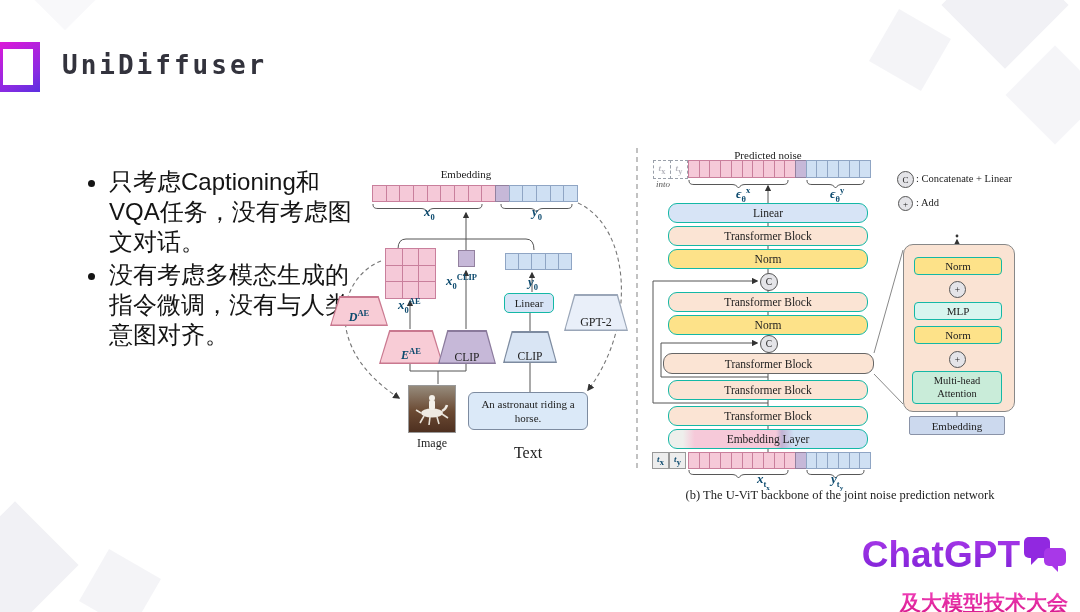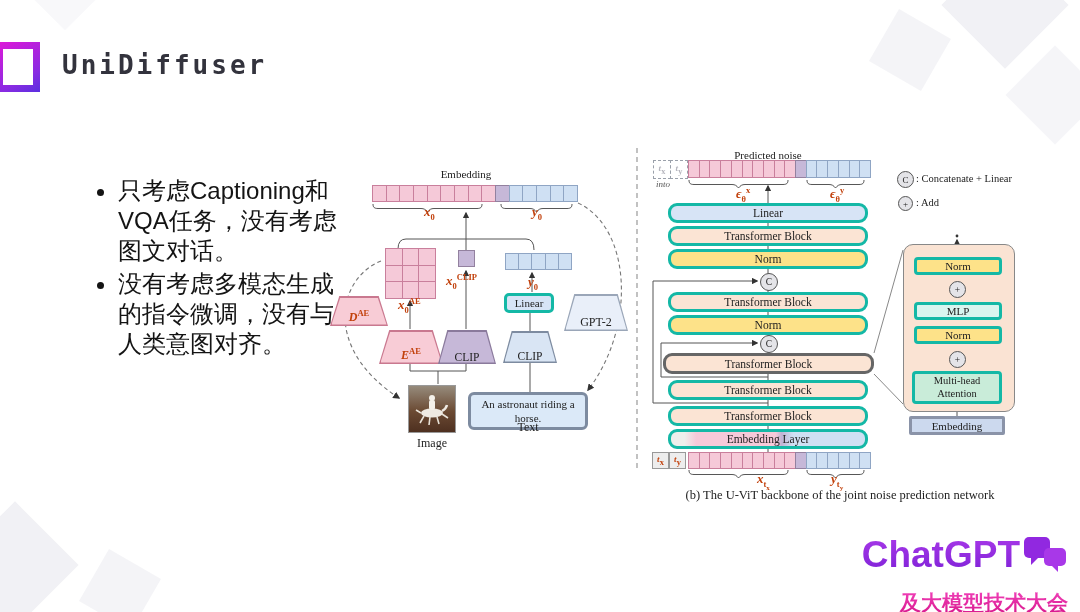--- a/index.html
+++ b/index.html
@@ -8,44 +8,44 @@
   .deco{position:absolute;background:#f1f1f5;transform:rotate(45deg);z-index:0;}
   .deco2{position:absolute;background:#ececf2;transform:rotate(30deg);z-index:0;}
   
   #logo-square{position:absolute;left:-4px;top:42px;width:44px;height:50px;
     background:linear-gradient(150deg,#e018d8 0%,#8a2be2 70%,#5a2fe0 100%);z-index:2;}
   #logo-square .inner{position:absolute;left:7px;top:7px;right:7px;bottom:7px;background:#fff;}
   #page-title{position:absolute;left:62px;top:50px;font-family:"DejaVu Sans Mono",monospace;
     font-size:26px;font-weight:600;letter-spacing:3px;color:#33333d;z-index:2;}
   
   #bullets{position:absolute;left:66px;top:160px;width:302px;z-index:2;}
-  #bullets ul{margin:16px;padding-left:36px;}
+  #bullets ul{margin:7px;padding-left:36px;}
   #bullets li{font-size:24px;line-height:1.24;color:#141414;margin-bottom:4px;}
   
   .abs{position:absolute;box-sizing:border-box;z-index:2;}
   .lbl{position:absolute;z-index:3;font-family:"Liberation Serif",serif;color:#222;}
   .ctr{display:flex;align-items:center;justify-content:center;text-align:center;}
-  .box{position:absolute;box-sizing:border-box;border:3px solid #14b8a6;z-index:2;
+  .box{position:absolute;box-sizing:border-box;border:1px solid #14b8a6;z-index:2;
        display:flex;align-items:center;justify-content:center;text-align:center;
        font-family:"Liberation Serif",serif;color:#222;}
   .round{border-radius:9px;}
   .cellrow{position:absolute;display:flex;z-index:2;}
   .cell{flex:1;border:1px solid #8d8d98;margin-right:-1px;box-sizing:border-box;}
   .c-pink{background:#f5c9d8;border-color:#c97f9c;}
   .c-purple{background:#c6b8d8;border-color:#93819f;}
   .c-blue{background:#cfe0f3;border-color:#8fa5c4;}
   .gridbox{position:absolute;display:grid;grid-template-columns:repeat(3,1fr);
     grid-template-rows:repeat(3,1fr);z-index:2;}
   .gridbox .cell{margin:0 -1px -1px 0;}
   .trap{position:absolute;z-index:2;}
   .trap .out{position:absolute;inset:0;}
   .trap .in{position:absolute;inset:1.5px;display:flex;align-items:flex-end;justify-content:center;
     font-family:"Liberation Serif",serif;color:#222;}
   .tshape{clip-path:polygon(16% 0,84% 0,100% 100%,0 100%);}
-  .ml{font-family:"Liberation Serif",serif;font-style:italic;font-weight:bold;font-size:13px;color:#c2410c;}
+  .ml{font-family:"Liberation Serif",serif;font-style:italic;font-weight:bold;font-size:13px;color:#0c4a6e;}
   .ml sub{font-size:8.5px;font-style:normal;}
   .ml sup{font-size:8.5px;font-style:normal;}
   .ml sub sub{font-size:7px;}
   .circ{position:absolute;border-radius:50%;background:#e4e4e8;border:1px solid #555;z-index:4;
     display:flex;align-items:center;justify-content:center;
     font-family:"Liberation Serif",serif;color:#222;}
   .b-linear{background:#d7e4f6;}
   .b-tb{background:#fbe4d4;}
   .b-norm{background:#fde289;}
   .b-embl{background:linear-gradient(90deg,#eeefec 0%,#eeefec 7%,#f6c9d9 13%,#f6c9d9 54%,
@@ -221,21 +221,21 @@
       <rect width="46" height="46" fill="url(#hbg)"></rect>
       <ellipse cx="23" cy="27" rx="11" ry="4.5" fill="#efeae2"></ellipse>
       <path d="M12,27 l-5,-3 M15,30 l-4,7 M21,31 l-1,8 M28,31 l2,7 M33,28 l6,4" stroke="#e8e2d8" stroke-width="1.6" fill="none"></path>
       <path d="M33,25 q4,-2 5,-6" stroke="#efeae2" stroke-width="2.5" fill="none"></path>
       <rect x="20" y="14" width="6" height="10" rx="2" fill="#f4f1ea"></rect>
       <circle cx="23" cy="12" r="3" fill="#f4f1ea"></circle>
     </svg>
   </div>
   <div class="box" style="left:468px;top:392px;width:120px;height:38px;border-radius:6px;background:#dbe9f8;border-color:#7d8ba0;font-size:11px;line-height:1.3;padding:2px 6px;">An astronaut riding a horse.</div>
   <div class="lbl ctr" style="left:404px;top:436px;width:56px;font-size:12px;">Image</div>
-  <div class="lbl ctr" style="left:500px;top:420px;width:56px;font-size:12px;">Text</div>
+  <div class="lbl ctr" style="left:500px;top:444px;width:56px;font-size:16px;">Text</div>
 
   <div class="lbl ctr" style="left:708px;top:149px;width:120px;font-size:11px;">Predicted noise</div>
   <div class="dashcell" style="left:653px;top:160px;width:16px;height:17px;">
     <span class="ml" style="font-size:9px;color:#b5b5bd;"><span>t</span><sub>x</sub></span>
     </div>
   <div class="dashcell" style="left:670px;top:160px;width:16px;height:17px;">
     <span class="ml" style="font-size:9px;color:#b5b5bd;"><span>t</span><sub>y</sub></span>
     </div>
   <div class="lbl" style="left:656px;top:179px;font-size:9px;font-style:italic;color:#555;">into</div>
   <div class="cellrow" style="left:688px;top:160px;width:182px;height:18px;">

